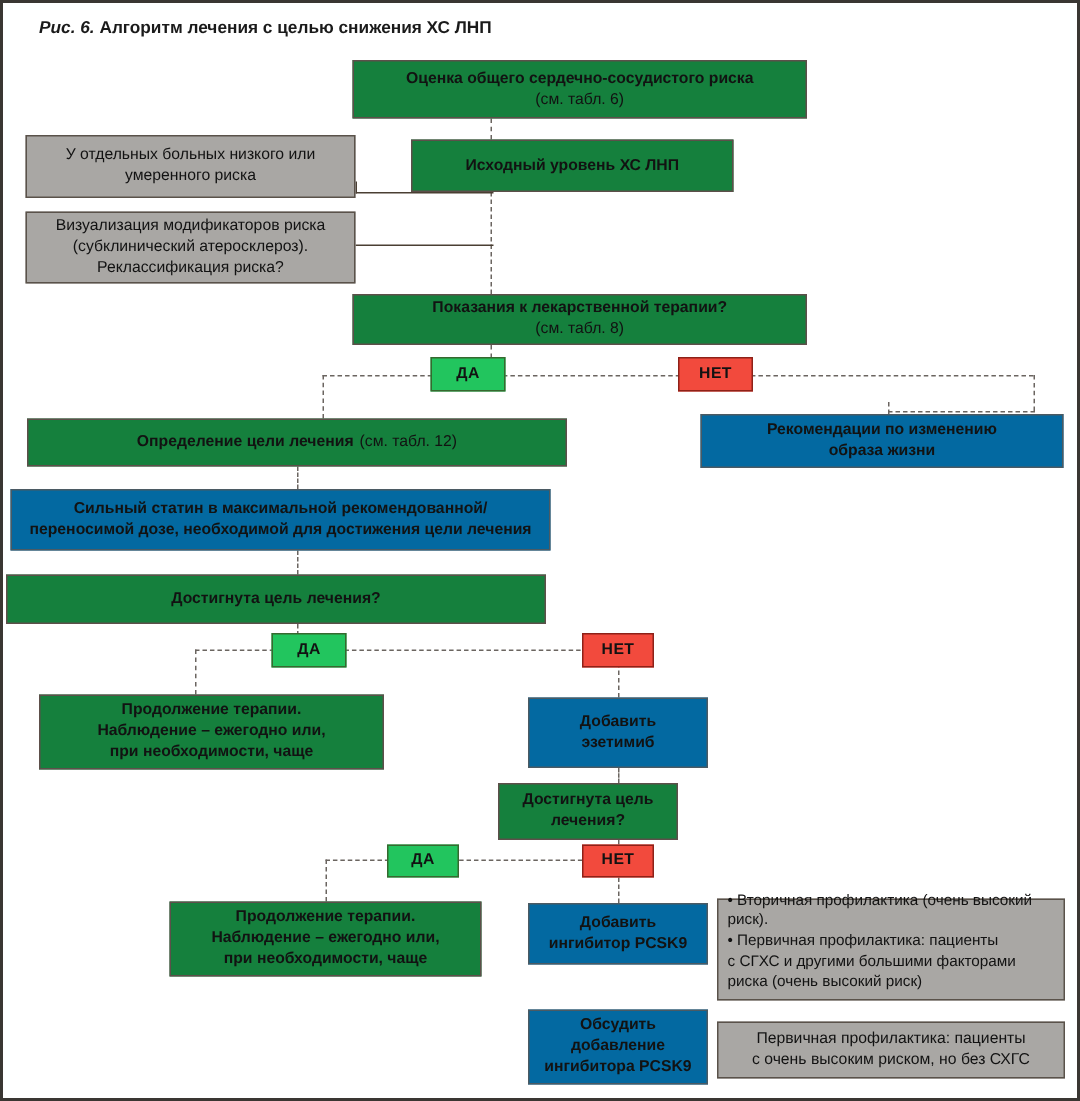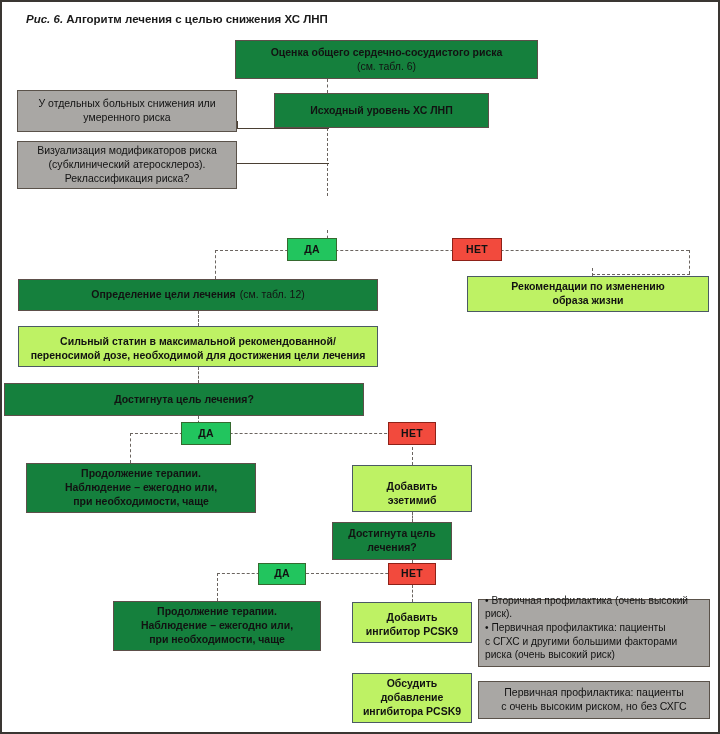--- a/index.html
+++ b/index.html
@@ -47,21 +47,21 @@
     color: #121212;
     line-height: 1.32;
     padding: 3px 6px;
     border: 1.6px solid #4a4540;
   }
   .node .sub {
     font-weight: normal;
   }
 
   .node.pink  { background: #15803d; border-color: #5d4f4a; }
-  .node.blue  { background: #bef264; border-color: #4b5a63; justify-content: flex-end; }
+  .node.blue  { background: #0369a1; border-color: #4b5a63; }
   .node.gray  { background: #a9a7a4; border-color: #5a524a; }
   .node.green { background: #22c55e; border-color: #36692f; }
   .node.red   { background: #f24a3d; border-color: #8e2118; }
 
   .node.gray.normal { font-weight: normal; }
 
   .node.label-badge {
     font-size: 10.5px;
     font-weight: bold;
     letter-spacing: 0.3px;
@@ -143,54 +143,58 @@
   <div class="conn h-dash" style="left:215px; top:571px; width:196px;"></div>
   <div class="conn v-dash" style="left:215px; top:571px; height:28px;"></div>
   <div class="conn v-dash" style="left:410px; top:583px; height:17px;"></div>
 
   <div class="node pink" style="left:233px; top:38px; width:303px; height:39px; flex-direction:column;">
     <span>Оценка общего сердечно-сосудистого риска</span>
     <span class="sub">(см. табл. 6)</span>
   </div>
 
   <div class="node gray normal" style="left:15px; top:88px; width:220px; height:42px; flex-direction:column;">
-    <span>У отдельных больных снижения или</span>
+    <span>У отдельных больных низкого или</span>
     <span>умеренного риска</span>
   </div>
 
   <div class="node pink" style="left:272px; top:91px; width:215px; height:35px;">
     <span>Исходный уровень ХС ЛНП</span>
   </div>
 
   <div class="node gray normal" style="left:15px; top:139px; width:220px; height:48px; flex-direction:column;">
     <span>Визуализация модификаторов риска</span>
     <span>(субклинический атеросклероз).</span>
     <span>Реклассификация риска?</span>
   </div>
 
+  <div class="node pink" style="left:233px; top:194px; width:303px; height:34px; flex-direction:column;">
+    <span>Показания к лекарственной терапии?</span>
+    <span class="sub">(см. табл. 8)</span>
+  </div>
 
   <div class="node green label-badge" style="left:285px; top:236px; width:50px; height:23px;">
     <span>ДА</span>
   </div>
 
   <div class="node red label-badge" style="left:450px; top:236px; width:50px; height:23px;">
     <span>НЕТ</span>
   </div>
 
   <div class="node blue" style="left:465px; top:274px; width:242px; height:36px; flex-direction:column;">
     <span>Рекомендации по изменению</span>
     <span>образа жизни</span>
   </div>
 
   <div class="node pink" style="left:16px; top:277px; width:360px; height:32px;">
     <span>Определение цели лечения</span>
     <span class="sub" style="margin-left:4px;">(см. табл. 12)</span>
   </div>
 
-  <div class="node blue" style="left:16px; top:324px; width:360px; height:41px; flex-direction:column;">
+  <div class="node blue" style="left:5px; top:324px; width:360px; height:41px; flex-direction:column;">
     <span>Сильный статин в максимальной рекомендованной/</span>
     <span>переносимой дозе, необходимой для достижения цели лечения</span>
   </div>
 
   <div class="node pink" style="left:2px; top:381px; width:360px; height:33px;text-align:center;">
     <span>Достигнута цель лечения?</span>
   </div>
 
   <div class="node green label-badge" style="left:179px; top:420px; width:50px; height:23px;">
     <span>ДА</span>

